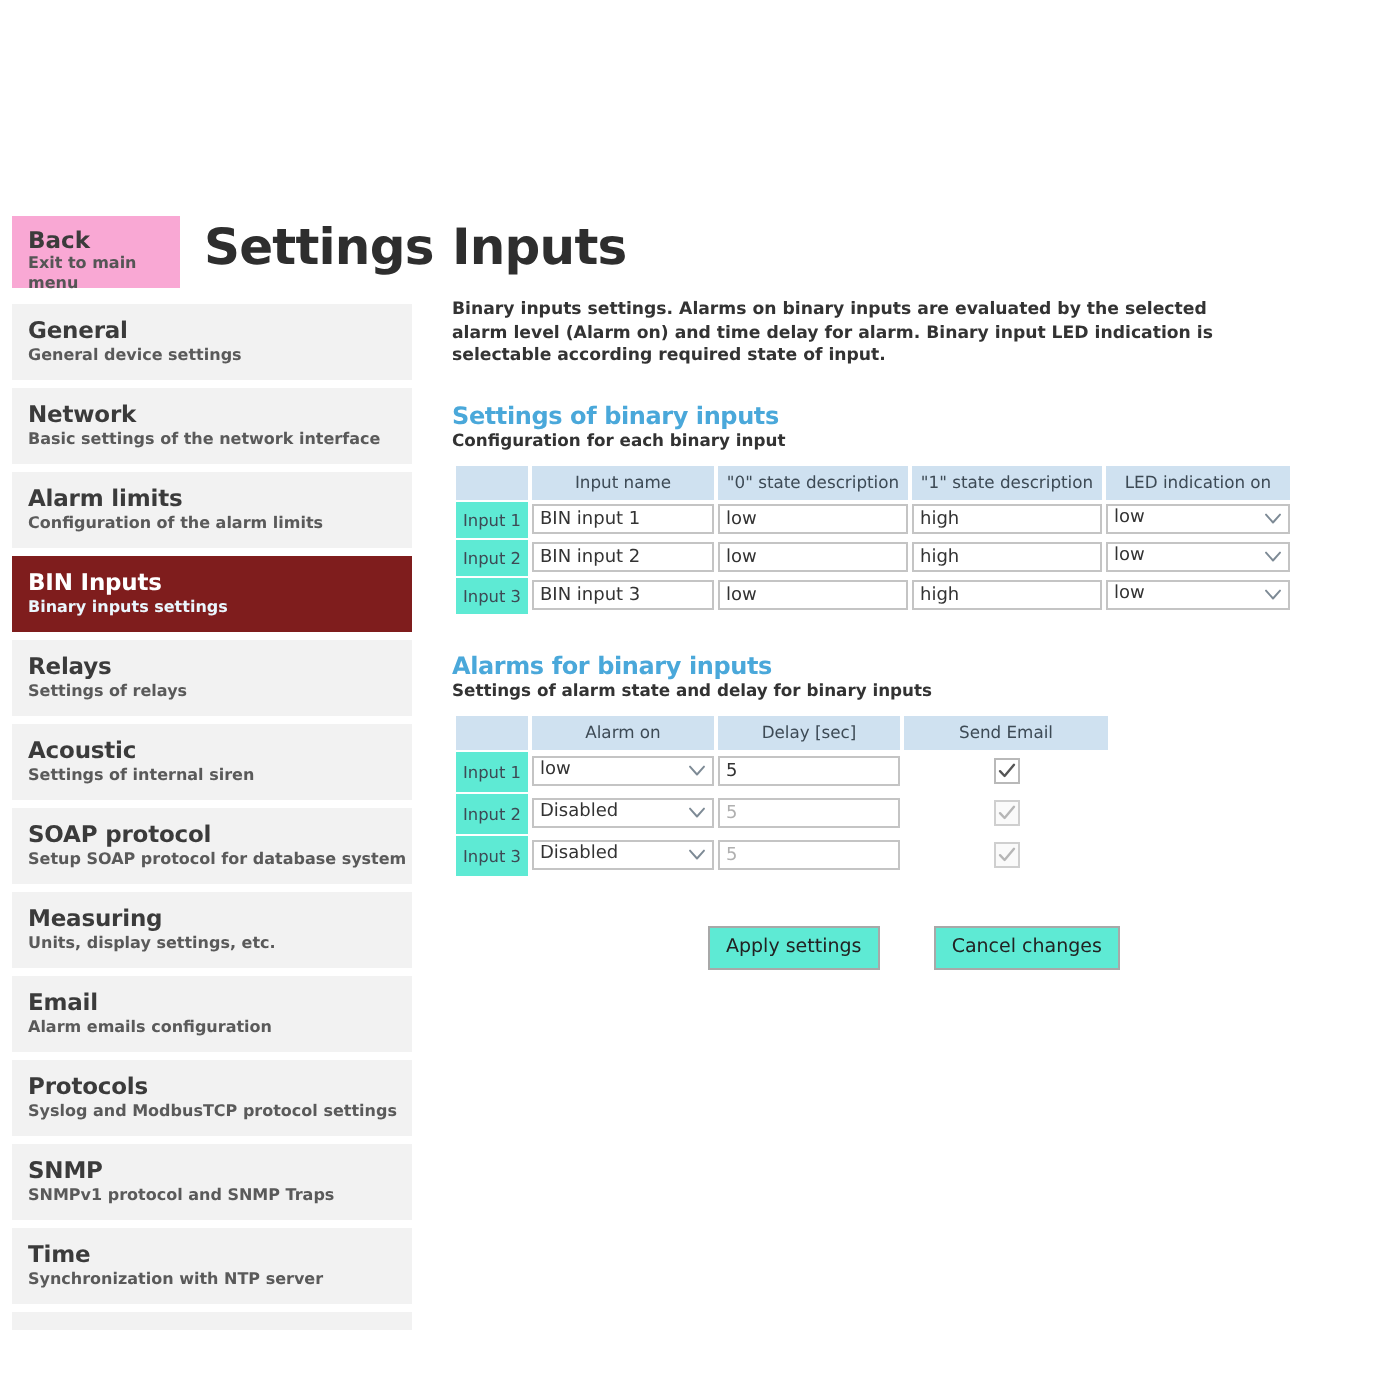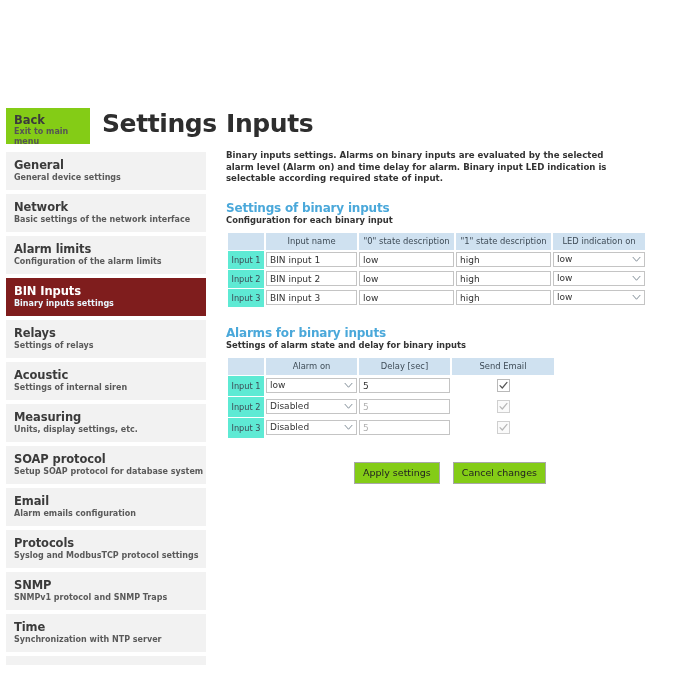--- a/index.html
+++ b/index.html
@@ -32,21 +32,21 @@
     top: 108px;
     width: 700px;
     height: 40px;
   }
   .back-box {
     position: absolute;
     left: 6px;
     top: 0px;
     width: 84px;
     height: 36px;
-    background: #84cc16;
+    background: #f9a8d4;
     padding: 6px 8px 0 8px;
     box-sizing: border-box;
   }
   .back-title {
     font-size: 11.5px;
     font-weight: bold;
     color: #3b3b3b;
     line-height: 12px;
     letter-spacing: 0px;
   }
@@ -259,27 +259,27 @@
   .t2-c3 { width: 87px; }
   .t2-c4 { width: 98px; }
 
   
   .btn-row {
     margin-top: 22px;
     padding-left: 128px;
   }
   .btn {
     display: inline-block;
-    background: #84cc16;
+    background: #5eead4;
     border: 1px solid #a8a8a8;
     font-family: "DejaVu Sans", "Liberation Sans", sans-serif;
     font-size: 9.5px;
     color: #222222;
     padding: 4px 8px 5px 8px;
-    margin-right: 8px;
+    margin-right: 22px;
     cursor: pointer;
     line-height: 11px;
   }
 </style>
 </head>
 <body>
 
 <div id="page">
 
   <div class="header-row">
@@ -310,26 +310,26 @@
       </div>
       <div class="side-item">
         <div class="side-title">Relays</div>
         <div class="side-sub">Settings of relays</div>
       </div>
       <div class="side-item">
         <div class="side-title">Acoustic</div>
         <div class="side-sub">Settings of internal siren</div>
       </div>
       <div class="side-item">
+        <div class="side-title">SOAP protocol</div>
+        <div class="side-sub">Setup SOAP protocol for database system</div>
+      </div>
+      <div class="side-item">
         <div class="side-title">Measuring</div>
         <div class="side-sub">Units, display settings, etc.</div>
-      </div>
-      <div class="side-item">
-        <div class="side-title">SOAP protocol</div>
-        <div class="side-sub">Setup SOAP protocol for database system</div>
       </div>
       <div class="side-item">
         <div class="side-title">Email</div>
         <div class="side-sub">Alarm emails configuration</div>
       </div>
       <div class="side-item">
         <div class="side-title">Protocols</div>
         <div class="side-sub">Syslog and ModbusTCP protocol settings</div>
       </div>
       <div class="side-item">

